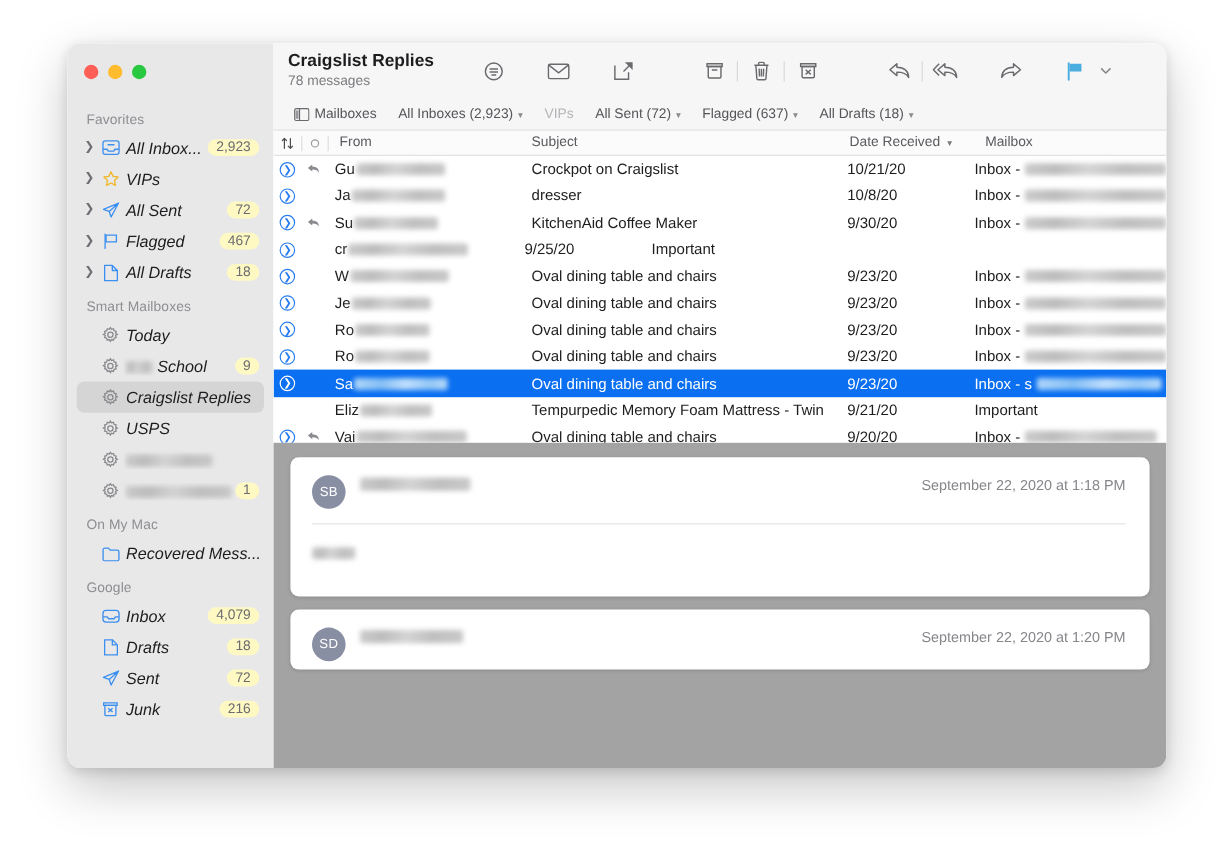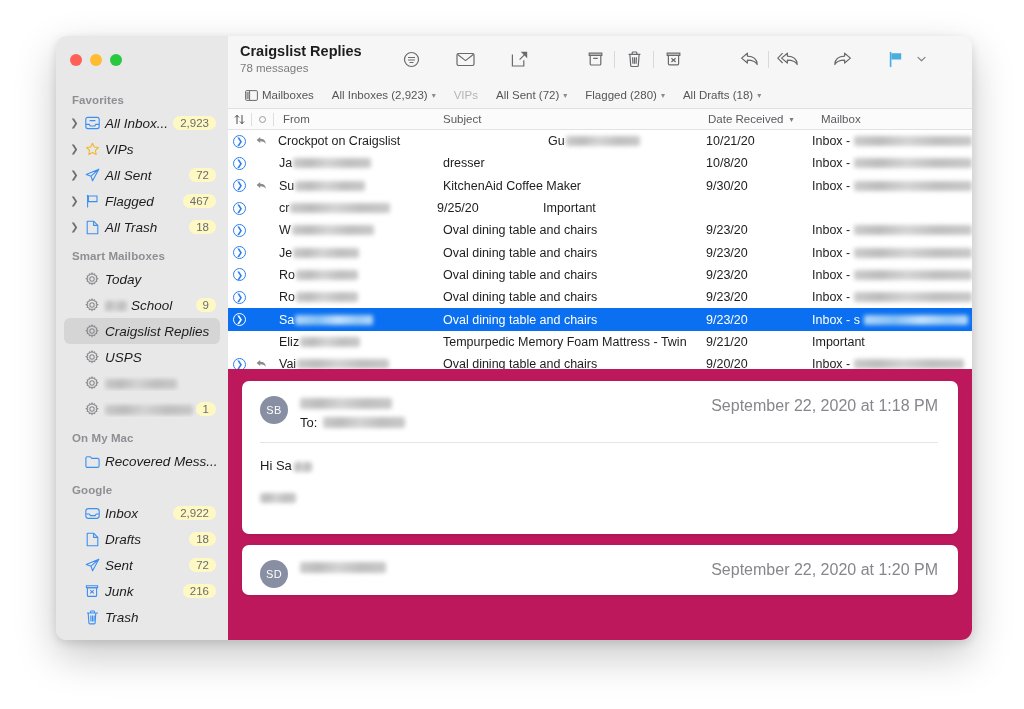--- a/index.html
+++ b/index.html
@@ -43,21 +43,21 @@
     align-items: flex-start;
   }
   .dot { width: 12px; height: 12px; border-radius: 50%; }
   .dot.red { background: #ff5f57; }
   .dot.yellow { background: #febc2e; }
   .dot.green { background: #28c840; }
 
   .sb-section {
     font-size: 11.5px;
     color: #8e8e93;
-    font-weight: 700;
+    font-weight: 400;
     padding: 10px 0 4px 16px;
     letter-spacing: 0.1px;
   }
   .sb-section.first { padding-top: 14px; }
 
   .sb-item {
     display: flex;
     align-items: center;
     height: 26px;
     margin: 0 8px;
@@ -224,21 +224,21 @@
   .row.sel .badge-circle { border-color: #ffffff; color: #ffffff; }
   .c-reply { width: 21px; justify-content: center; flex: none; color: #8a8a8f; }
   .c-from { width: 165px; padding-left: 7px; flex: none; }
   .c-subject { flex: 1; padding-left: 6px; min-width: 0; white-space: nowrap; overflow: hidden; }
   .c-date { width: 106px; flex: none; }
   .c-mailbox { width: 160px; flex: none; gap: 4px; white-space: nowrap; }
 
   
   .reader {
     flex: 1;
-    background: #be185d;
+    background: #a3a3a3;
     padding: 12px 14px 0 14px;
     overflow: hidden;
     position: relative;
   }
   .card {
     background: #ffffff;
     border-radius: 7px;
     box-shadow: 0 1px 3px rgba(0,0,0,0.12);
     padding: 14px 20px 16px 18px;
     margin-bottom: 11px;
@@ -251,21 +251,21 @@
     font-size: 11px;
     display: flex; align-items: center; justify-content: center;
     flex: none;
     margin-top: 1px;
     letter-spacing: 0.3px;
   }
   .head-text { flex: 1; padding-left: 12px; min-width: 0; }
   .hd-line { height: 17px; display: flex; align-items: center; }
   .hd-subject { font-size: 13px; color: #1d1d1f; margin-top: 2px; }
   .hd-to { font-size: 13px; color: #1d1d1f; margin-top: 3px; display: flex; align-items: center; gap: 6px; }
-  .hd-date { font-size: 16px; color: #86868b; flex: none; padding-top: 2px; }
+  .hd-date { font-size: 12px; color: #86868b; flex: none; padding-top: 2px; }
   .card-rule { height: 1px; background: #e4e4e6; margin: 12px 0 0 0; }
   .body { padding-top: 13px; font-size: 13px; color: #1d1d1f; line-height: 1.55; }
   .body p { margin-bottom: 11px; }
   .seemore { font-size: 12px; color: #1b6ef3; font-weight: 700; display: flex; align-items: center; gap: 5px; }
   .seemore .from { color: #3a3a3f; font-weight: 400; }
 
   .card2 { padding-bottom: 0; height: 50px; overflow: hidden; }
 </style>
 </head>
 <body>
@@ -324,21 +324,21 @@
             <span class="sb-count">467</span>
           </div>
           <div class="sb-item">
             <span class="chev">❯</span>
             <span class="sb-icon">
               <svg width="13" height="15" viewBox="0 0 13 15" fill="none" stroke="#3b8ff0" stroke-width="1.1" stroke-linejoin="round">
                 <path d="M1.2 1.2 h6.4 l4.2 4.2 V13.8 h-10.6 z"></path>
                 <path d="M7.6 1.2 v4.2 h4.2"></path>
               </svg>
             </span>
-            <span class="sb-label">All Trash</span>
+            <span class="sb-label">All Drafts</span>
             <span class="sb-count">18</span>
           </div>
           <div class="sb-section">Smart Mailboxes</div>
           <div class="sb-item">
             <span class="chev blank">❯</span>
             <span class="sb-icon">
               <svg width="14" height="14" viewBox="0 0 14 14" fill="none" stroke="#88888d" stroke-width="1.05">
                 <circle cx="7" cy="7" r="2.2"></circle>
                 <path d="M7 .9 l.9 1.5 1.7-.5 .5 1.7 1.7 .5 -.5 1.7 1.5 .9 -1.5 .9 .5 1.7 -1.7 .5 -.5 1.7 -1.7-.5 -.9 1.5 -.9-1.5 -1.7 .5 -.5-1.7 -1.7-.5 .5-1.7 -1.5-.9 1.5-.9 -.5-1.7 1.7-.5 .5-1.7 1.7 .5 z"></path>
               </svg>
@@ -410,21 +410,21 @@
           <div class="sb-section">Google</div>
           <div class="sb-item">
             <span class="chev blank">❯</span>
             <span class="sb-icon">
               <svg width="15" height="13" viewBox="0 0 15 13" fill="none" stroke="#3b8ff0" stroke-width="1.1" stroke-linejoin="round">
                 <rect x=".8" y="1.6" width="13.4" height="9.8" rx="2.6"></rect>
                 <path d="M.8 7 h3.6 l1 1.6 h4.8 l1-1.6 h3"></path>
               </svg>
             </span>
             <span class="sb-label">Inbox</span>
-            <span class="sb-count">2,922</span>
+            <span class="sb-count">4,079</span>
           </div>
           <div class="sb-item">
             <span class="chev blank">❯</span>
             <span class="sb-icon">
               <svg width="13" height="15" viewBox="0 0 13 15" fill="none" stroke="#3b8ff0" stroke-width="1.1" stroke-linejoin="round">
                 <path d="M1.2 1.2 h6.4 l4.2 4.2 V13.8 h-10.6 z"></path>
                 <path d="M7.6 1.2 v4.2 h4.2"></path>
               </svg>
             </span>
             <span class="sb-label">Drafts</span>
@@ -445,34 +445,20 @@
             <span class="sb-icon">
               <svg width="14" height="14" viewBox="0 0 14 14" fill="none" stroke="#3b8ff0" stroke-width="1.1">
                 <path d="M1.4 1.8 h11.2 v2 h-11.2 z"></path>
                 <path d="M2.4 3.8 h9.2 v7.6 a1 1 0 0 1 -1 1 h-7.2 a1 1 0 0 1 -1 -1 z"></path>
                 <line x1="5.2" y1="6.2" x2="8.8" y2="9.4"></line>
                 <line x1="8.8" y1="6.2" x2="5.2" y2="9.4"></line>
               </svg>
             </span>
             <span class="sb-label">Junk</span>
             <span class="sb-count">216</span>
-          </div>
-          <div class="sb-item">
-            <span class="chev blank">❯</span>
-            <span class="sb-icon">
-              <svg width="13" height="15" viewBox="0 0 13 15" fill="none" stroke="#3b8ff0" stroke-width="1.1">
-                <path d="M1 3 h11"></path>
-                <path d="M4.6 3 V1.7 a.7 .7 0 0 1 .7-.7 h2.4 a.7 .7 0 0 1 .7 .7 V3"></path>
-                <path d="M2.2 3 l.7 10 a.9 .9 0 0 0 .9 .9 h4.4 a.9 .9 0 0 0 .9-.9 l.7-10"></path>
-                <line x1="4.8" y1="5.5" x2="5" y2="11.4"></line>
-                <line x1="6.5" y1="5.5" x2="6.5" y2="11.4"></line>
-                <line x1="8.2" y1="5.5" x2="8" y2="11.4"></line>
-              </svg>
-            </span>
-            <span class="sb-label">Trash</span>
           </div>
         </div>
     </div>
 
     <div class="main">
 
       <div class="toolbar">
         <div class="title-block">
           <div class="title-main">Craigslist Replies</div>
           <div class="title-sub">78 messages</div>
@@ -588,21 +574,21 @@
               <span class="fb-caret">▾</span>
             </div>
             <div class="fb-item dim">
               <span>VIPs</span>
             </div>
             <div class="fb-item">
               <span>All Sent (72)</span>
               <span class="fb-caret">▾</span>
             </div>
             <div class="fb-item">
-              <span>Flagged (280)</span>
+              <span>Flagged (637)</span>
               <span class="fb-caret">▾</span>
             </div>
             <div class="fb-item">
               <span>All Drafts (18)</span>
               <span class="fb-caret">▾</span>
             </div>
           </div>
       </div>
 
       <div class="colhead">
@@ -630,25 +616,25 @@
         <div id="rows">
             <div class="row">
               <div class="cell c-badge">
                 <span class="badge-circle">❯</span>
               </div>
               <div class="cell c-reply">
                 <svg width="11" height="10" viewBox="0 0 11 10" fill="currentColor">
                   <path d="M4.2 1 L.6 4 L4.2 7 V5.3 c3 0 4.6 .8 5.6 2.6 C9.7 4.5 7.8 2.9 4.2 2.8 z"></path>
                 </svg>
               </div>
-              <div class="cell c-subject">Crockpot on Craigslist</div>
               <div class="cell c-from">
                 <span>Gu</span>
                 <span class="redact" style="width: 74px; height: 10px; margin-left: 1px;"></span>
               </div>
+              <div class="cell c-subject">Crockpot on Craigslist</div>
               <div class="cell c-date">10/21/20</div>
               <div class="cell c-mailbox">
                 <span>Inbox - </span>
                 <span class="redact" style="width: 120px; height: 10px;"></span>
               </div>
             </div>
             <div class="row">
               <div class="cell c-badge">
                 <span class="badge-circle">❯</span>
               </div>
@@ -816,32 +802,25 @@
 
       <div class="reader">
 
         <div class="card">
           <div class="card-head">
             <div class="avatar">SB</div>
             <div class="head-text">
               <div class="hd-line">
                 <span class="redact" id="r-sender0" style="height: 11px; width: 92px;"></span>
               </div>
-              <div class="hd-to">
-                <span>To:</span>
-                <span class="redact" id="r-to0" style="height: 11px; width: 82px;"></span>
-              </div>
             </div>
             <div class="hd-date">September 22, 2020 at 1:18 PM</div>
           </div>
           <div class="card-rule"></div>
           <div class="body">
-            <p>
-              <span>Hi Sa</span><span class="redact" id="r-greet0" style="height: 10px; margin-left: 2px; width: 18px;"></span>
-            </p>
             <p><span class="redact" id="r-sig0" style="height: 10px; width: 36px;"></span></p>
           </div>
         </div>
 
         <div class="card card2">
           <div class="card-head">
             <div class="avatar">SD</div>
             <div class="head-text">
               <div class="hd-line">
                 <span class="redact" id="r-sender1" style="height: 11px; width: 86px;"></span>

